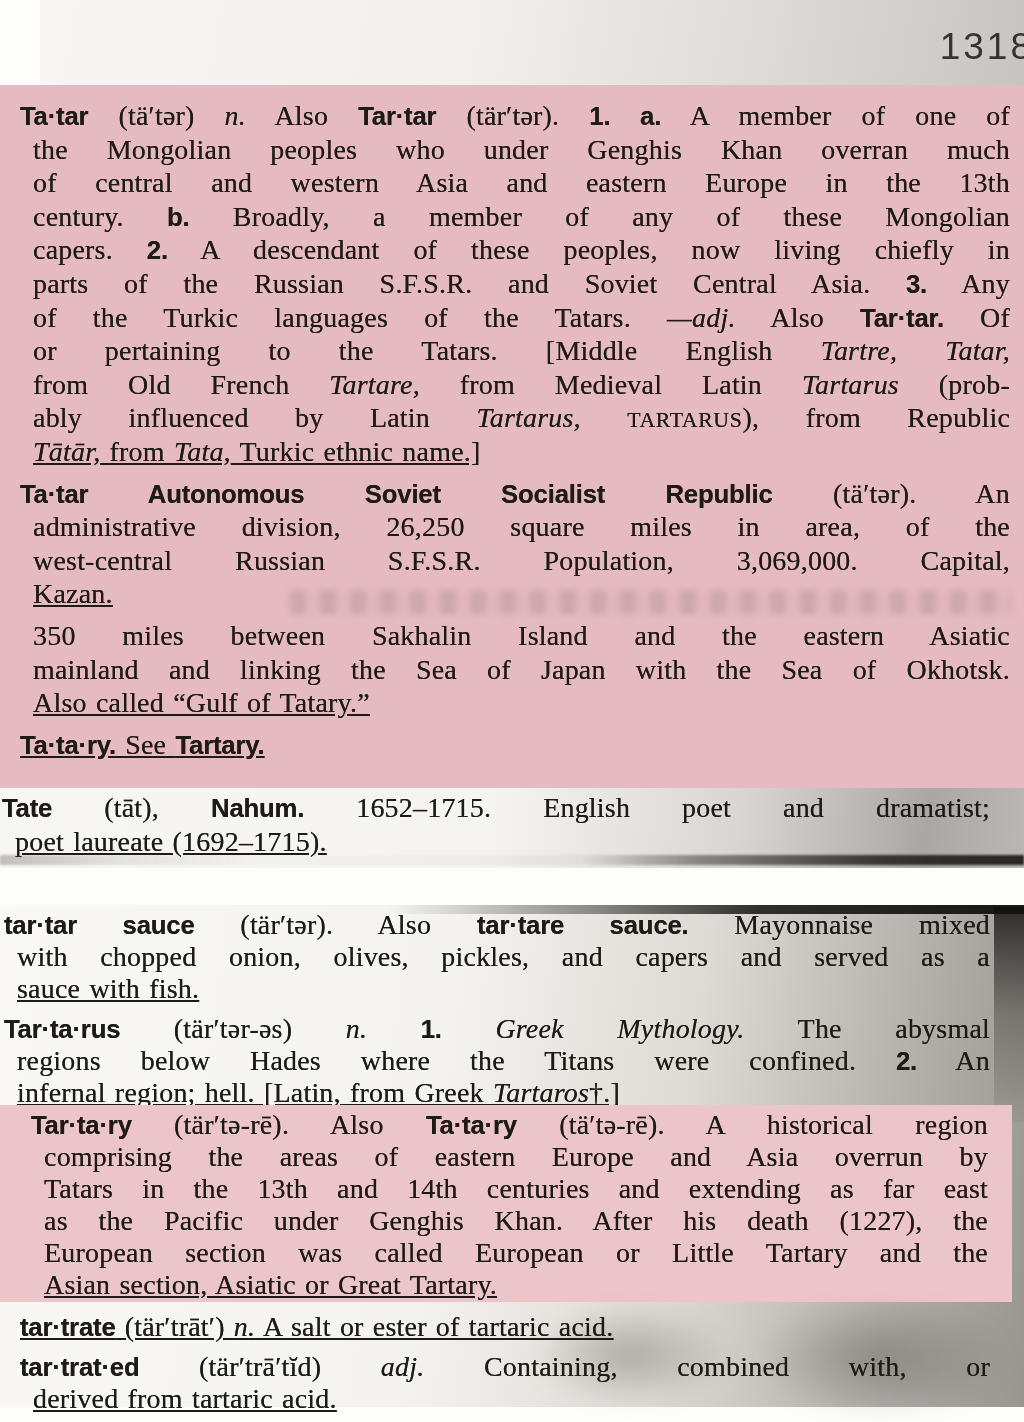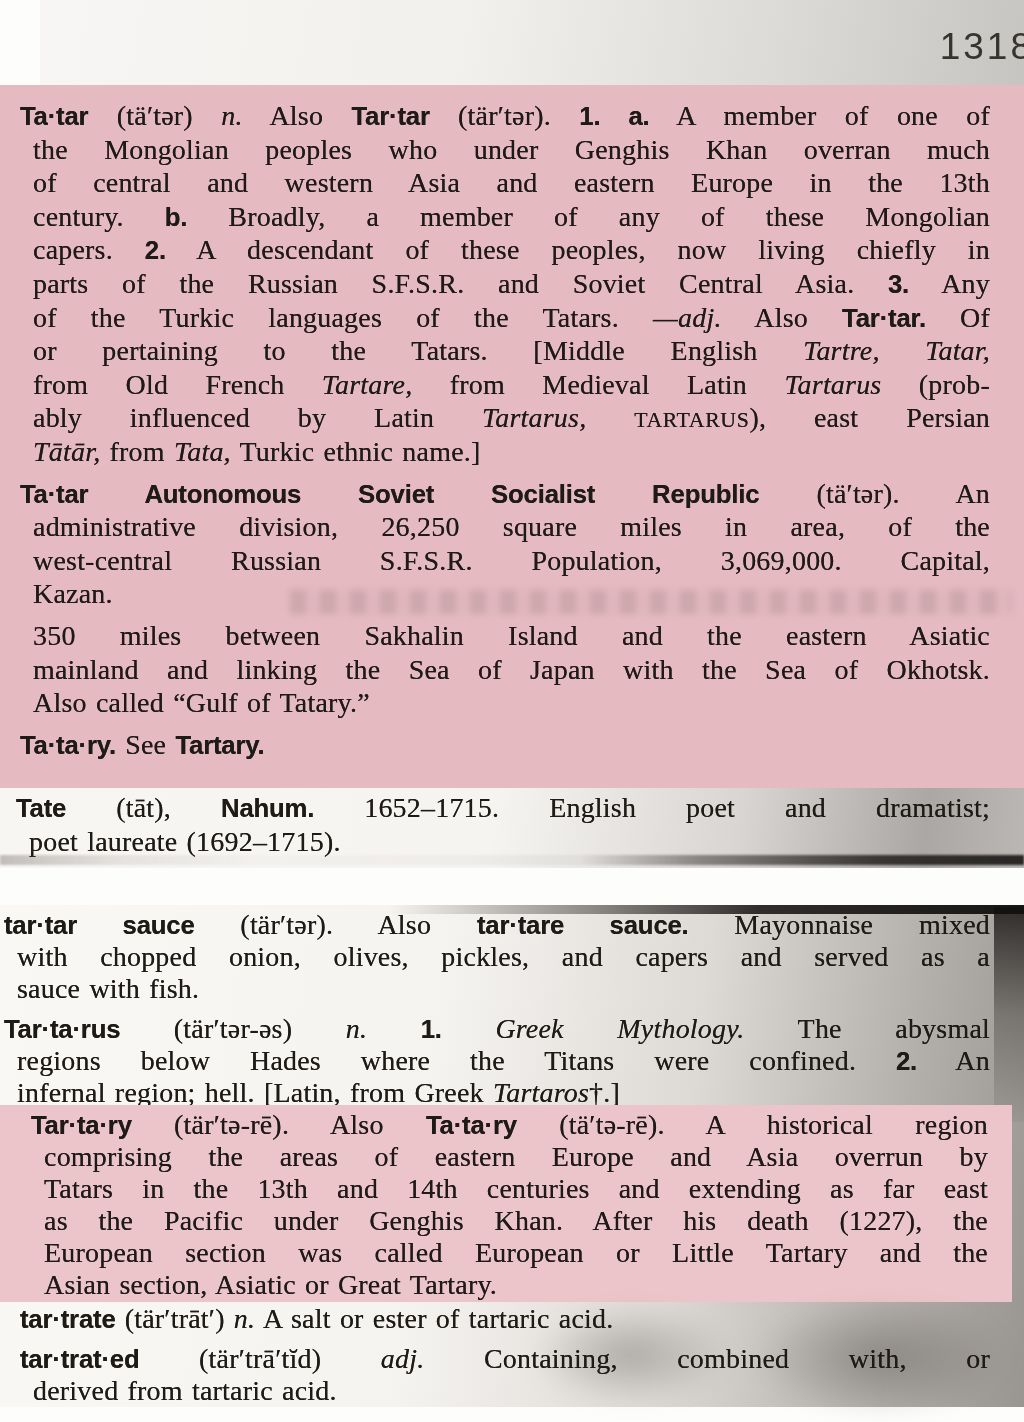--- a/index.html
+++ b/index.html
@@ -24,21 +24,21 @@
     height: var(--pitch);
     text-align: justify;
     text-align-last: justify;
     overflow: hidden;
     padding-left: 13px;
     color: var(--ink);
     letter-spacing: 0.2px;
     text-shadow: 0 0 0.4px rgba(20,16,12,0.8);
   }
   .line.first { padding-left: 0; }
-  .line.last { text-align-last: left; word-spacing: 2px; }
+  .line.last { text-align-last: left; word-spacing: 2px; text-decoration: underline; }
 
   .seg-b {
     font-family: "Liberation Sans", sans-serif;
     font-weight: 700;
     font-size: 0.92em;
     letter-spacing: -0.2px;
   }
   .seg-i { font-style: italic; }
   .seg-sc { font-size: 0.78em; letter-spacing: 0.6px; }
 
@@ -60,34 +60,34 @@
     position: absolute; top: 26px; right: 30px;
     font-family: "Liberation Sans", sans-serif;
     font-size: 37px;
     color: var(--page-number-color);
     letter-spacing: 3px;
   }
   .pink-1 {
     position: absolute; top: 85px; left: 0;
     width: 1024px; height: 703px;
     background: var(--highlight-top);
-    padding: 14px 34px 0 20px;
+    padding: 14px 14px 0 20px;
   }
   .bleed-smudge {
     position: absolute; left: 290px; top: 505px;
     width: 722px; height: 24px;
     background: repeating-linear-gradient(90deg,
       rgba(122,104,100,0.22) 0 16px, rgba(122,104,100,0.04) 16px 30px);
     filter: blur(3px);
   }
   .tate-strip {
     position: absolute; top: 788px; left: 0;
     width: 1024px; height: 80px;
     background: linear-gradient(97deg, #f8f6f3 0%, #f6f4f1 48%, #d8d5d2 72%, #aaa7a4 90%, #bab7b4 100%);
-    padding: 3px 34px 0 16px;
+    padding: 3px 34px 0 2px;
   }
   .cutoff-streak {
     position: absolute; top: 855px; left: 0;
     width: 1024px; height: 10px;
     background: linear-gradient(90deg,
       rgba(70,62,58,0.30) 0px, rgba(70,62,58,0.10) 120px, rgba(70,62,58,0.02) 260px,
       rgba(50,46,42,0.05) 580px, rgba(35,32,29,0.45) 700px,
       rgba(22,20,18,0.78) 880px, rgba(15,14,12,0.85) 1024px);
     filter: blur(1px);
   }
@@ -123,21 +123,21 @@
   .blotch.b1 {
     top: 400px; left: 530px; width: 200px; height: 100px;
     background: radial-gradient(ellipse, rgba(100,96,92,0.40), rgba(100,96,92,0) 70%);
   }
   .blotch.b2 {
     top: 395px; left: 750px; width: 260px; height: 115px;
     background: radial-gradient(ellipse, rgba(95,91,87,0.45), rgba(95,91,87,0) 70%);
   }
   .b-bottom {
     position: absolute; top: 398px; left: 0;
-    width: 1024px; padding: 0 34px 0 20px;
+    width: 1024px; padding: 8px 34px 0 20px;
   }
 </style>
 </head>
 <body>
 
 <div class="page">
 
   <section class="scan-a">
     <div class="header-strip">
       <span class="page-number">1318</span>
@@ -147,21 +147,21 @@
       <div class="entry">
           <div class="line first"><span class="seg-b">Ta·tar</span><span class="seg-n"> (tä′tər) </span><span class="seg-i">n.</span><span class="seg-n"> Also </span><span class="seg-b">Tar·tar</span><span class="seg-n"> (tär′tər). </span><span class="seg-b">1. a.</span><span class="seg-n"> A member of one of</span></div>
           <div class="line"><span class="seg-n">the Mongolian peoples who under Genghis Khan overran much</span></div>
           <div class="line"><span class="seg-n">of central and western Asia and eastern Europe in the 13th</span></div>
           <div class="line"><span class="seg-n">century. </span><span class="seg-b">b.</span><span class="seg-n"> Broadly, a member of any of these Mongolian</span></div>
           <div class="line"><span class="seg-n">capers. </span><span class="seg-b">2.</span><span class="seg-n"> A descendant of these peoples, now living chiefly in</span></div>
           <div class="line"><span class="seg-n">parts of the Russian S.F.S.R. and Soviet Central Asia. </span><span class="seg-b">3.</span><span class="seg-n"> Any</span></div>
           <div class="line"><span class="seg-n">of the Turkic languages of the Tatars. </span><span class="seg-i">—adj.</span><span class="seg-n"> Also </span><span class="seg-b">Tar·tar.</span><span class="seg-n"> Of</span></div>
           <div class="line"><span class="seg-n">or pertaining to the Tatars. [Middle English </span><span class="seg-i">Tartre, Tatar,</span></div>
           <div class="line"><span class="seg-n">from Old French </span><span class="seg-i">Tartare,</span><span class="seg-n"> from Medieval Latin </span><span class="seg-i">Tartarus</span><span class="seg-n"> (prob-</span></div>
-          <div class="line"><span class="seg-n">ably influenced by Latin </span><span class="seg-i">Tartarus,</span><span class="seg-n"> </span><span class="seg-sc">TARTARUS</span><span class="seg-n">), east Persian</span></div>
+          <div class="line"><span class="seg-n">ably influenced by Latin </span><span class="seg-i">Tartarus,</span><span class="seg-n"> </span><span class="seg-sc">TARTARUS</span><span class="seg-n">), from Republic</span></div>
           <div class="line last"><span class="seg-i">Tātār,</span><span class="seg-n"> from </span><span class="seg-i">Tata,</span><span class="seg-n"> Turkic ethnic name.]</span></div>
         </div>
       <div class="entry">
           <div class="line first"><span class="seg-b">Ta·tar Autonomous Soviet Socialist Republic</span><span class="seg-n"> (tä′tər). An</span></div>
           <div class="line"><span class="seg-n">administrative division, 26,250 square miles in area, of the</span></div>
           <div class="line"><span class="seg-n">west-central Russian S.F.S.R. Population, 3,069,000. Capital,</span></div>
           <div class="line last"><span class="seg-n">Kazan.</span></div>
         </div>
       <div class="entry">
           <div class="line"><span class="seg-n">350 miles between Sakhalin Island and the eastern Asiatic</span></div>

